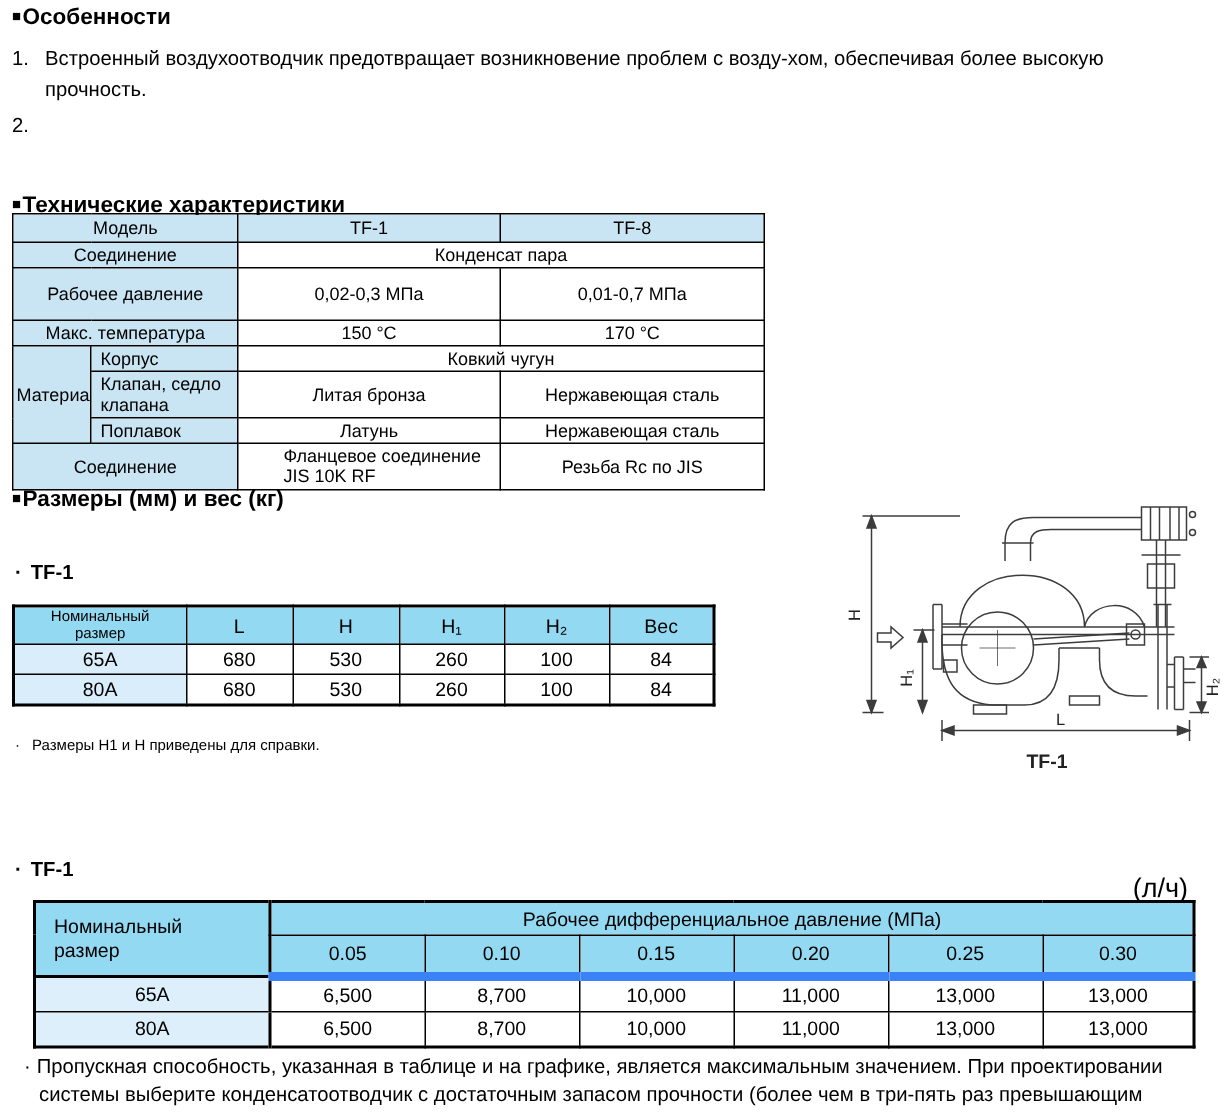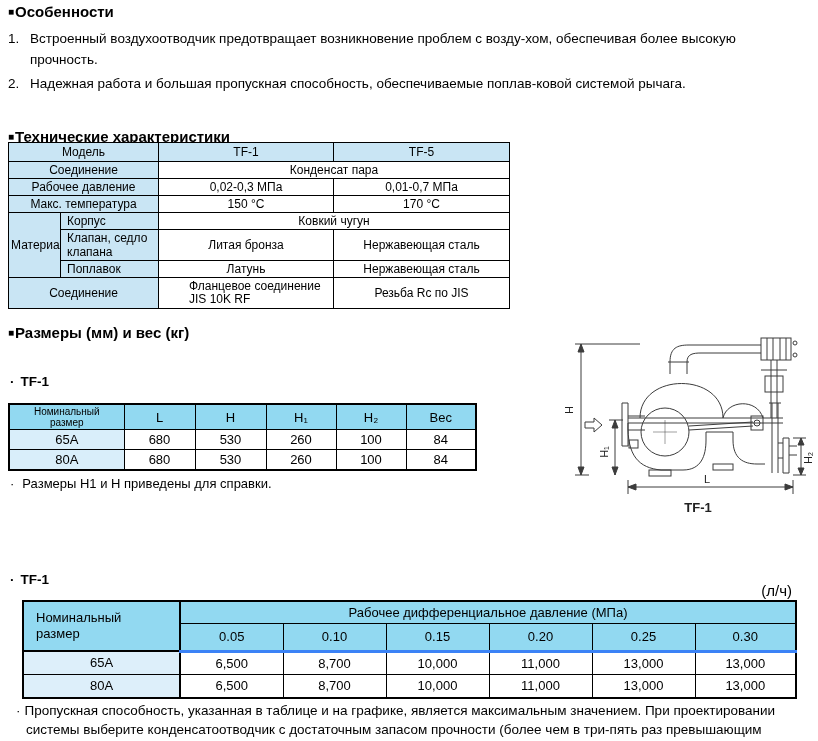--- a/index.html
+++ b/index.html
@@ -30,28 +30,28 @@
   .t2 td.nom { font-size:10px; line-height:11px; }
   .t2 td.nom span { display:inline-block; width:72px; }
   .t2 td.rowlab { background:#d9eefa; }
 
   
   .t3 { position:absolute; left:22px; top:600px; width:773px; font-size:13px; border:2px solid #000; }
   .t3 td.hdr { background:#92d9f1; }
   .t3 td.nomsize { text-align:left; padding-left:12px; line-height:16px;
                    border-right:2px solid #000; border-bottom:2px solid #000; }
   .t3 td.nomsize span { display:inline-block; width:98px; }
-  .t3 tr.hdr2 td { border-bottom:3px solid #3b82f6; }
+  .t3 tr.hdr2 td { border-bottom:6px solid #3b82f6; }
   .t3 td.rowlab { background:#ddeffa; }
 
   .subtitle { position:absolute; left:10px; font-size:13.5px; font-weight:bold; color:#000; }
   .subtitle .dot { font-weight:bold; margin-right:6px; }
-  .note { position:absolute; left:10px; font-size:13px; color:#000; }
+  .note { position:absolute; left:10px; font-size:10px; color:#000;margin-top:16px; }
   .note .dot { margin-right:8px; }
-  .unit { position:absolute; right:26px; font-size:15px; color:#000; }
+  .unit { position:absolute; right:26px; font-size:18px; color:#000; }
   .footnote { position:absolute; left:16px; top:701px; width:792px; font-size:13.5px; line-height:19px; color:#000;
               padding-left:10px; text-indent:-10px; }
   .footnote .dot { margin-right:4px; }
 
   .drawing { position:absolute; left:565px; top:328px; width:253px; height:205px; }
   .drawing svg { display:block; width:253px; height:205px; }
   .drawing text { font-family:"Liberation Sans", sans-serif; font-size:11px; fill:#222; }
   .drawing text.cap { font-size:13px; font-weight:bold; }
 </style>
 </head>
@@ -60,44 +60,43 @@
 <div class="page">
 
   <div class="sec-head" style="top:3px;"><span class="sq">■</span><span>Особенности</span></div>
   <div class="feat-list">
     <div class="feat-item">
       <span class="num">1.</span>
       <span>Встроенный воздухоотводчик предотвращает возникновение проблем с возду-хом, обеспечивая более высокую прочность.</span>
     </div>
     <div class="feat-item">
       <span class="num">2.</span>
-      <span>Надежная работа и большая пропускная способность, обеспечиваемые поплав-ковой системой рычага.</span>
     </div>
   </div>
 
   <div class="sec-head" style="top:128px;"><span class="sq">■</span><span>Технические характеристики</span></div>
 
   <table class="t1">
     <colgroup>
         <col style="width:52px">
         <col style="width:98px">
         <col style="width:175px">
         <col style="width:176px">
       </colgroup>
     <tbody>
         <tr style="height:19px">
       <td colspan="2" class="lab">Модель</td>
       <td class="lab">TF-1</td>
-      <td class="lab">TF-5</td>
+      <td class="lab">TF-8</td>
     </tr>
     <tr style="height:16px">
       <td colspan="2" class="lab">Соединение</td>
       <td colspan="2">Конденсат пара</td>
     </tr>
-    <tr style="height:17px">
+    <tr style="height:35px">
       <td colspan="2" class="lab">Рабочее давление</td>
       <td>0,02-0,3 МПа</td>
       <td>0,01-0,7 МПа</td>
     </tr>
     <tr style="height:17px">
       <td colspan="2" class="lab">Макс. температура</td>
       <td>150 °C</td>
       <td>170 °C</td>
     </tr>
     <tr style="height:16px">

